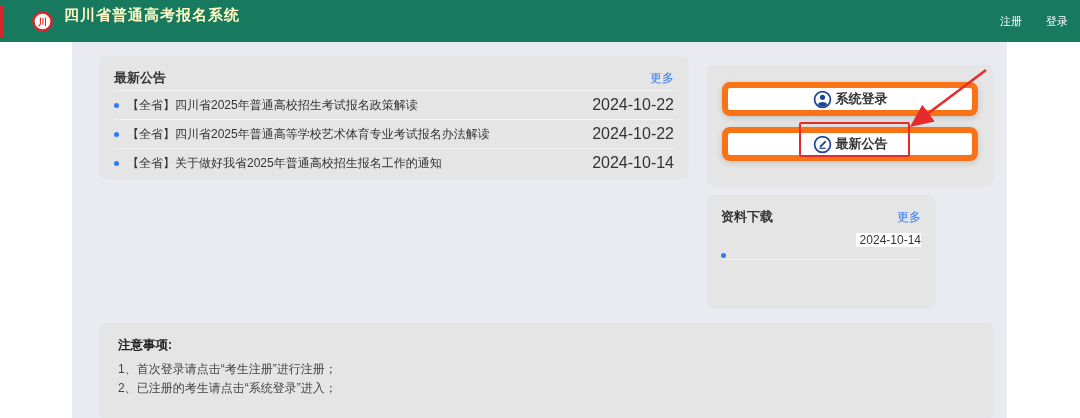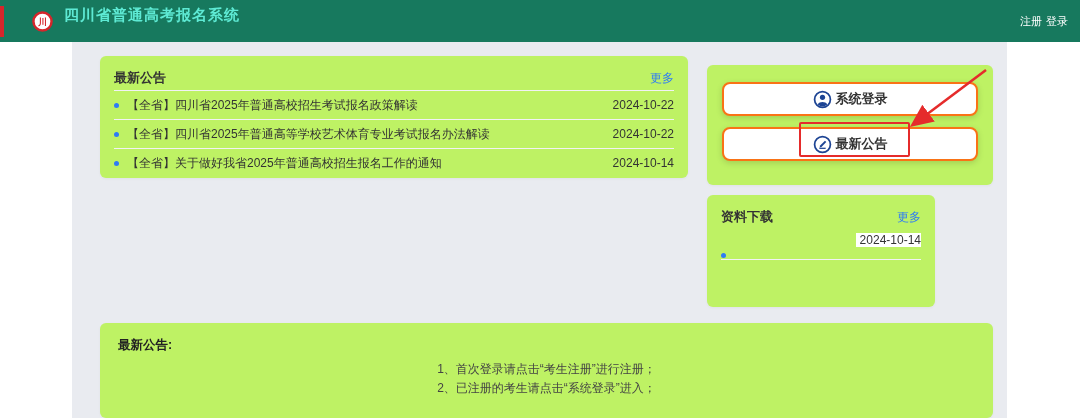--- a/index.html
+++ b/index.html
@@ -6,65 +6,65 @@
   html,body { width:1080px; height:418px; overflow:hidden; background:#ffffff;
     font-family:"Liberation Sans","DejaVu Sans",sans-serif; }
   .page { position:relative; width:1080px; height:418px; background:#ffffff; }
 
   
   .header { position:absolute; left:0; top:0; width:1080px; height:42px;
     background:#17795e; display:flex; align-items:center; }
   .left-stripe { position:absolute; left:0; top:6px; width:4px; height:31px; background:#d5262b; }
   .logo { position:absolute; left:32px; top:11px; width:21px; height:21px; }
   .app-title { position:absolute; left:64px; top:0; height:30px; display:flex; align-items:center;
-    color:#5eead4; font-size:15px; font-weight:bold; letter-spacing:1px; }
+    color:#fef9c3; font-size:15px; font-weight:bold; letter-spacing:1px; }
   .header-nav { position:absolute; right:12px; top:0; height:42px; display:flex; align-items:center;
-    gap:4px; color:#ffffff; font-size:11px; }
+    gap:24px; color:#ffffff; font-size:11px; }
   .header-nav span { cursor:pointer; }
 
   
   .content-band { position:absolute; left:72px; top:42px; width:935px; height:376px; background:#e9ebf0; }
 
-  .card { position:absolute; background:#bef264; border-radius:6px; box-shadow:0 1px 3px rgba(0,0,0,0.04); }
+  .card { position:absolute; background:#e5e5e5; border-radius:6px; box-shadow:0 1px 3px rgba(0,0,0,0.04); }
 
   
   .ann-card { left:100px; top:56px; width:588px; height:122px; padding:10px 14px 0 14px; }
   .card-head { display:flex; justify-content:space-between; align-items:center; height:24px; }
   .card-title { font-size:13px; font-weight:bold; color:#333; }
   .more-link { font-size:12px; color:#2e7bf6; cursor:pointer;margin-left:28px; }
   .ann-row { display:flex; align-items:center; height:29px; border-top:1px solid #f1f2f5; cursor:pointer; }
   .ann-row:first-of-type { border-top:none; }
   .dot { width:5px; height:5px; border-radius:50%; background:#2e7bf6; margin-right:8px; flex:0 0 auto; }
   .ann-text { font-size:12px; color:#333; flex:1 1 auto; white-space:nowrap; overflow:hidden; }
-  .ann-date { font-size:12px; color:#333; flex:0 0 auto; }
+  .ann-date { font-size:16px; color:#333; flex:0 0 auto; }
 
   
   .login-card { left:707px; top:65px; width:286px; height:120px; padding:17px 15px; }
   .panel-btn { position:relative; width:100%; height:34px; margin-bottom:11px; background:#ffffff;
-    border:2px solid #f97316; border-radius:8px; box-shadow:0 2px 6px rgba(0,0,0,0.15);
+    border:6px solid #f97316; border-radius:8px; box-shadow:0 2px 6px rgba(0,0,0,0.15);
     display:flex; align-items:center; justify-content:center; gap:4px; cursor:pointer; }
   .panel-btn .btn-label { font-size:13px; font-weight:bold; color:#333; }
   .btn-icon { width:19px; height:19px; display:block; }
 
   
   .highlight-box { position:absolute; left:799px; top:122px; width:111px; height:35px;
     border:2px solid #e52b2b; border-radius:2px; z-index:6; pointer-events:none; }
   .arrow-svg { position:absolute; left:880px; top:58px; width:130px; height:80px; z-index:6; pointer-events:none; }
 
   
   .dl-card { left:707px; top:195px; width:228px; height:112px; padding:10px 14px 0 14px; }
   .dl-item { position:relative; margin-top:18px; padding-bottom:12px; border-bottom:1px solid #f1f2f5; cursor:pointer; }
   .dl-text { font-size:12px; color:#333; line-height:17px; display:block; padding-left:13px; }
   .dl-item .dot { position:absolute; left:0; top:6px; margin:0; }
   .dl-date { position:absolute; right:0; bottom:12px; font-size:12px; color:#333; background:#fff; padding-left:4px; }
 
   
   .notes-card { left:100px; top:323px; width:893px; height:95px; padding:14px 18px 0 18px; }
   .notes-title { font-size:12.5px; font-weight:bold; color:#222; margin-bottom:7px; }
-  .note-line { font-size:12px; color:#444; line-height:16px; margin-bottom:3px;text-align:center; }
+  .note-line { font-size:12px; color:#444; line-height:16px; margin-bottom:3px; }
   .note-line b { color:#333; }
 </style>
 </head>
 <body>
 
 <div class="page">
 
   <div class="content-band"></div>
 
   <div class="header">
@@ -136,18 +136,18 @@
       <span class="card-title">资料下载</span>
       <span class="more-link">更多</span>
     </div>
     <div class="dl-item">
       <span class="dot"></span>
       <span class="dl-date">2024-10-14</span>
     </div>
   </div>
 
   <div class="card notes-card">
-    <div class="notes-title">最新公告:</div>
+    <div class="notes-title">注意事项:</div>
     <div class="note-line">1、首次登录请点击“考生注册”进行注册；</div>
     <div class="note-line">2、已注册的考生请点击“系统登录”进入；</div>
   </div>
 
 </div>
 
 </body></html>

